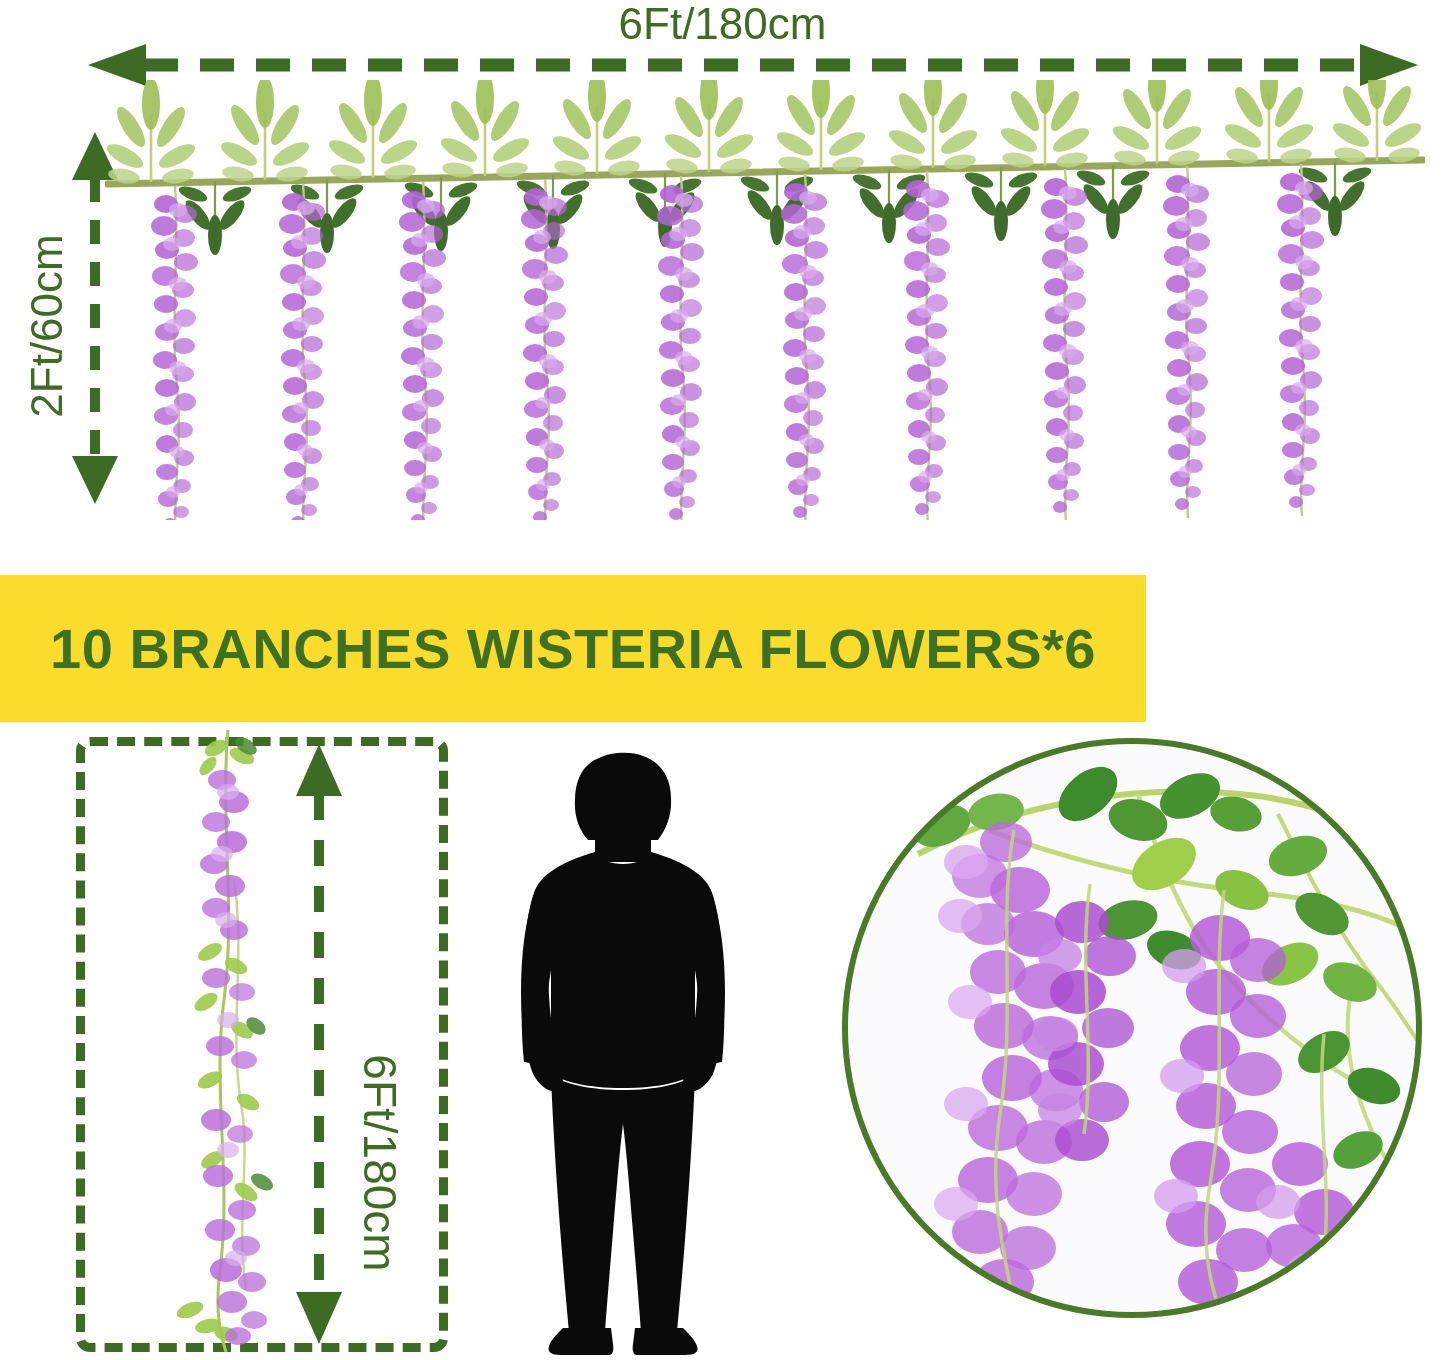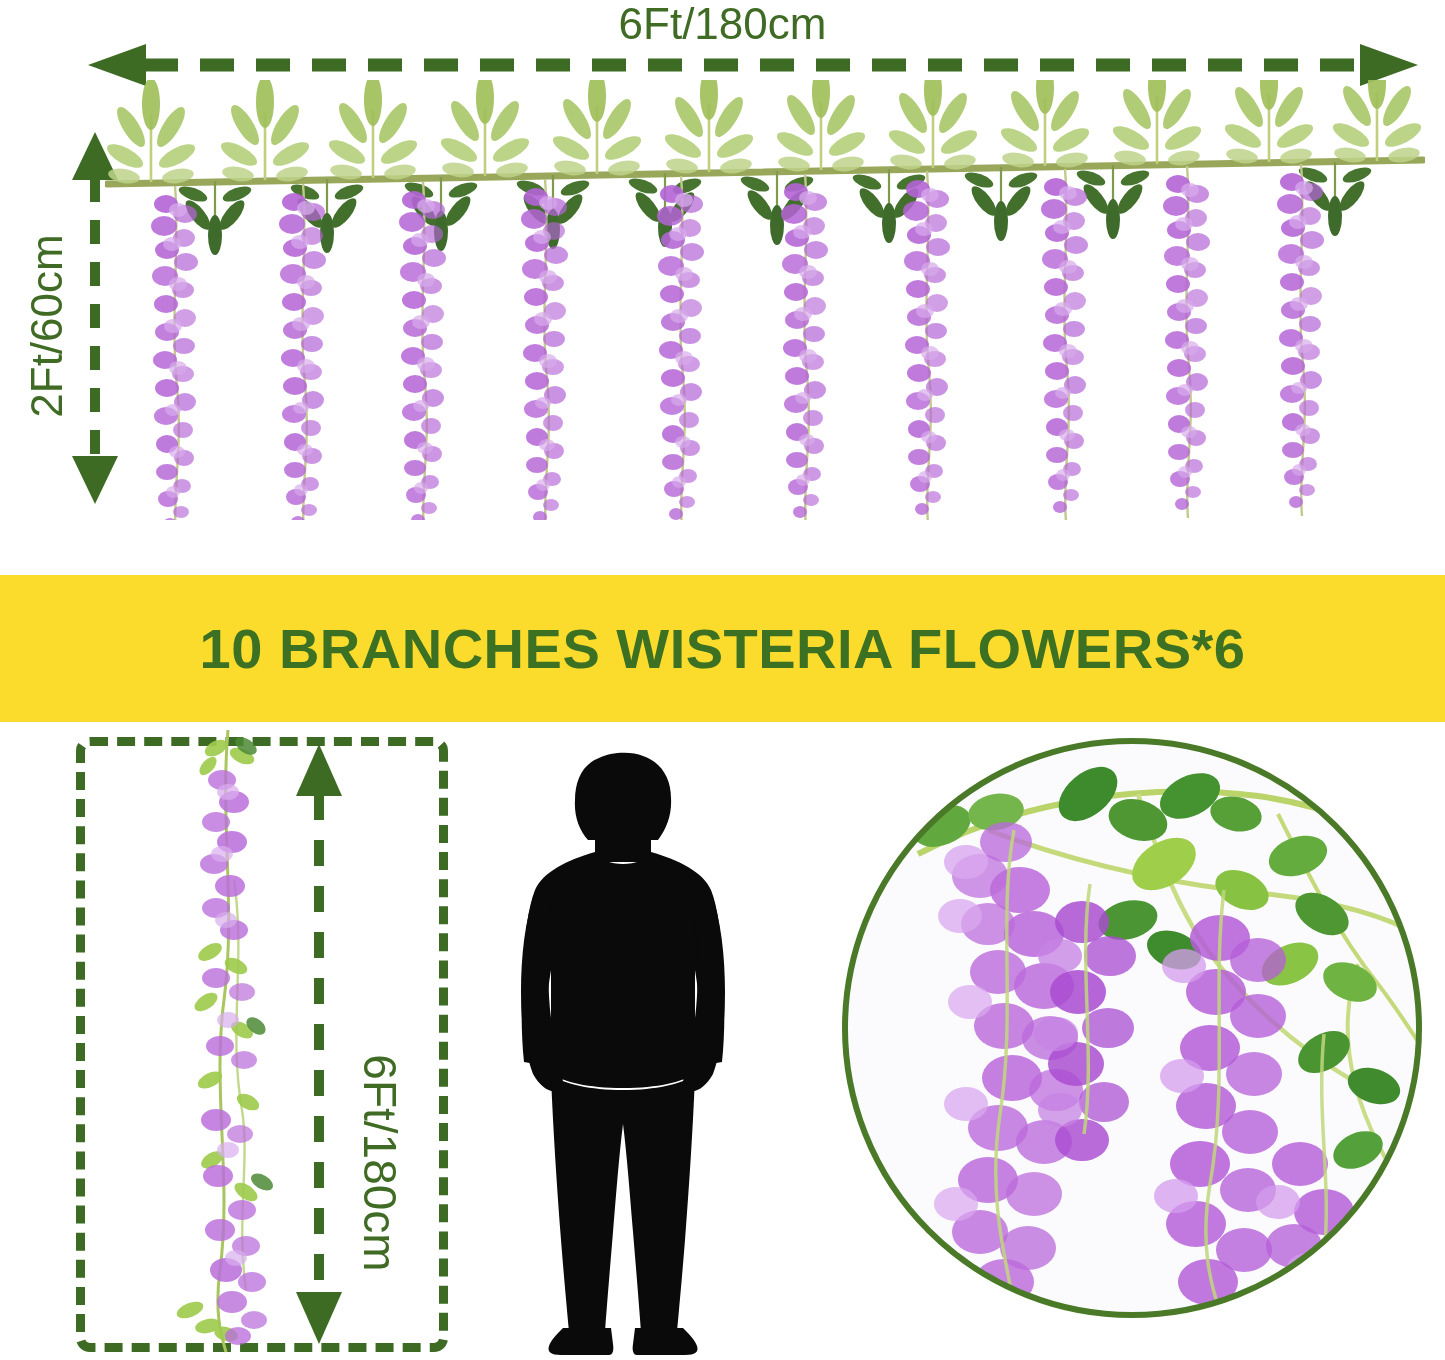--- a/index.html
+++ b/index.html
@@ -70,21 +70,21 @@
   #garland {
     position: absolute;
     left: 105px; top: 80px;
     width: 1320px; height: 440px;
   }
 
   
   #banner {
     position: absolute;
     left: 0; top: 575px;
-    width: 1445px; height: 147px;
+    width: 1146px; height: 147px;
     background: #FBDC2C;
     display: flex;
     align-items: center;
     justify-content: center;
   }
   #banner-text {
     font-size: 56px;
     font-weight: bold;
     color: #3C7023;
     letter-spacing: 0.5px;

